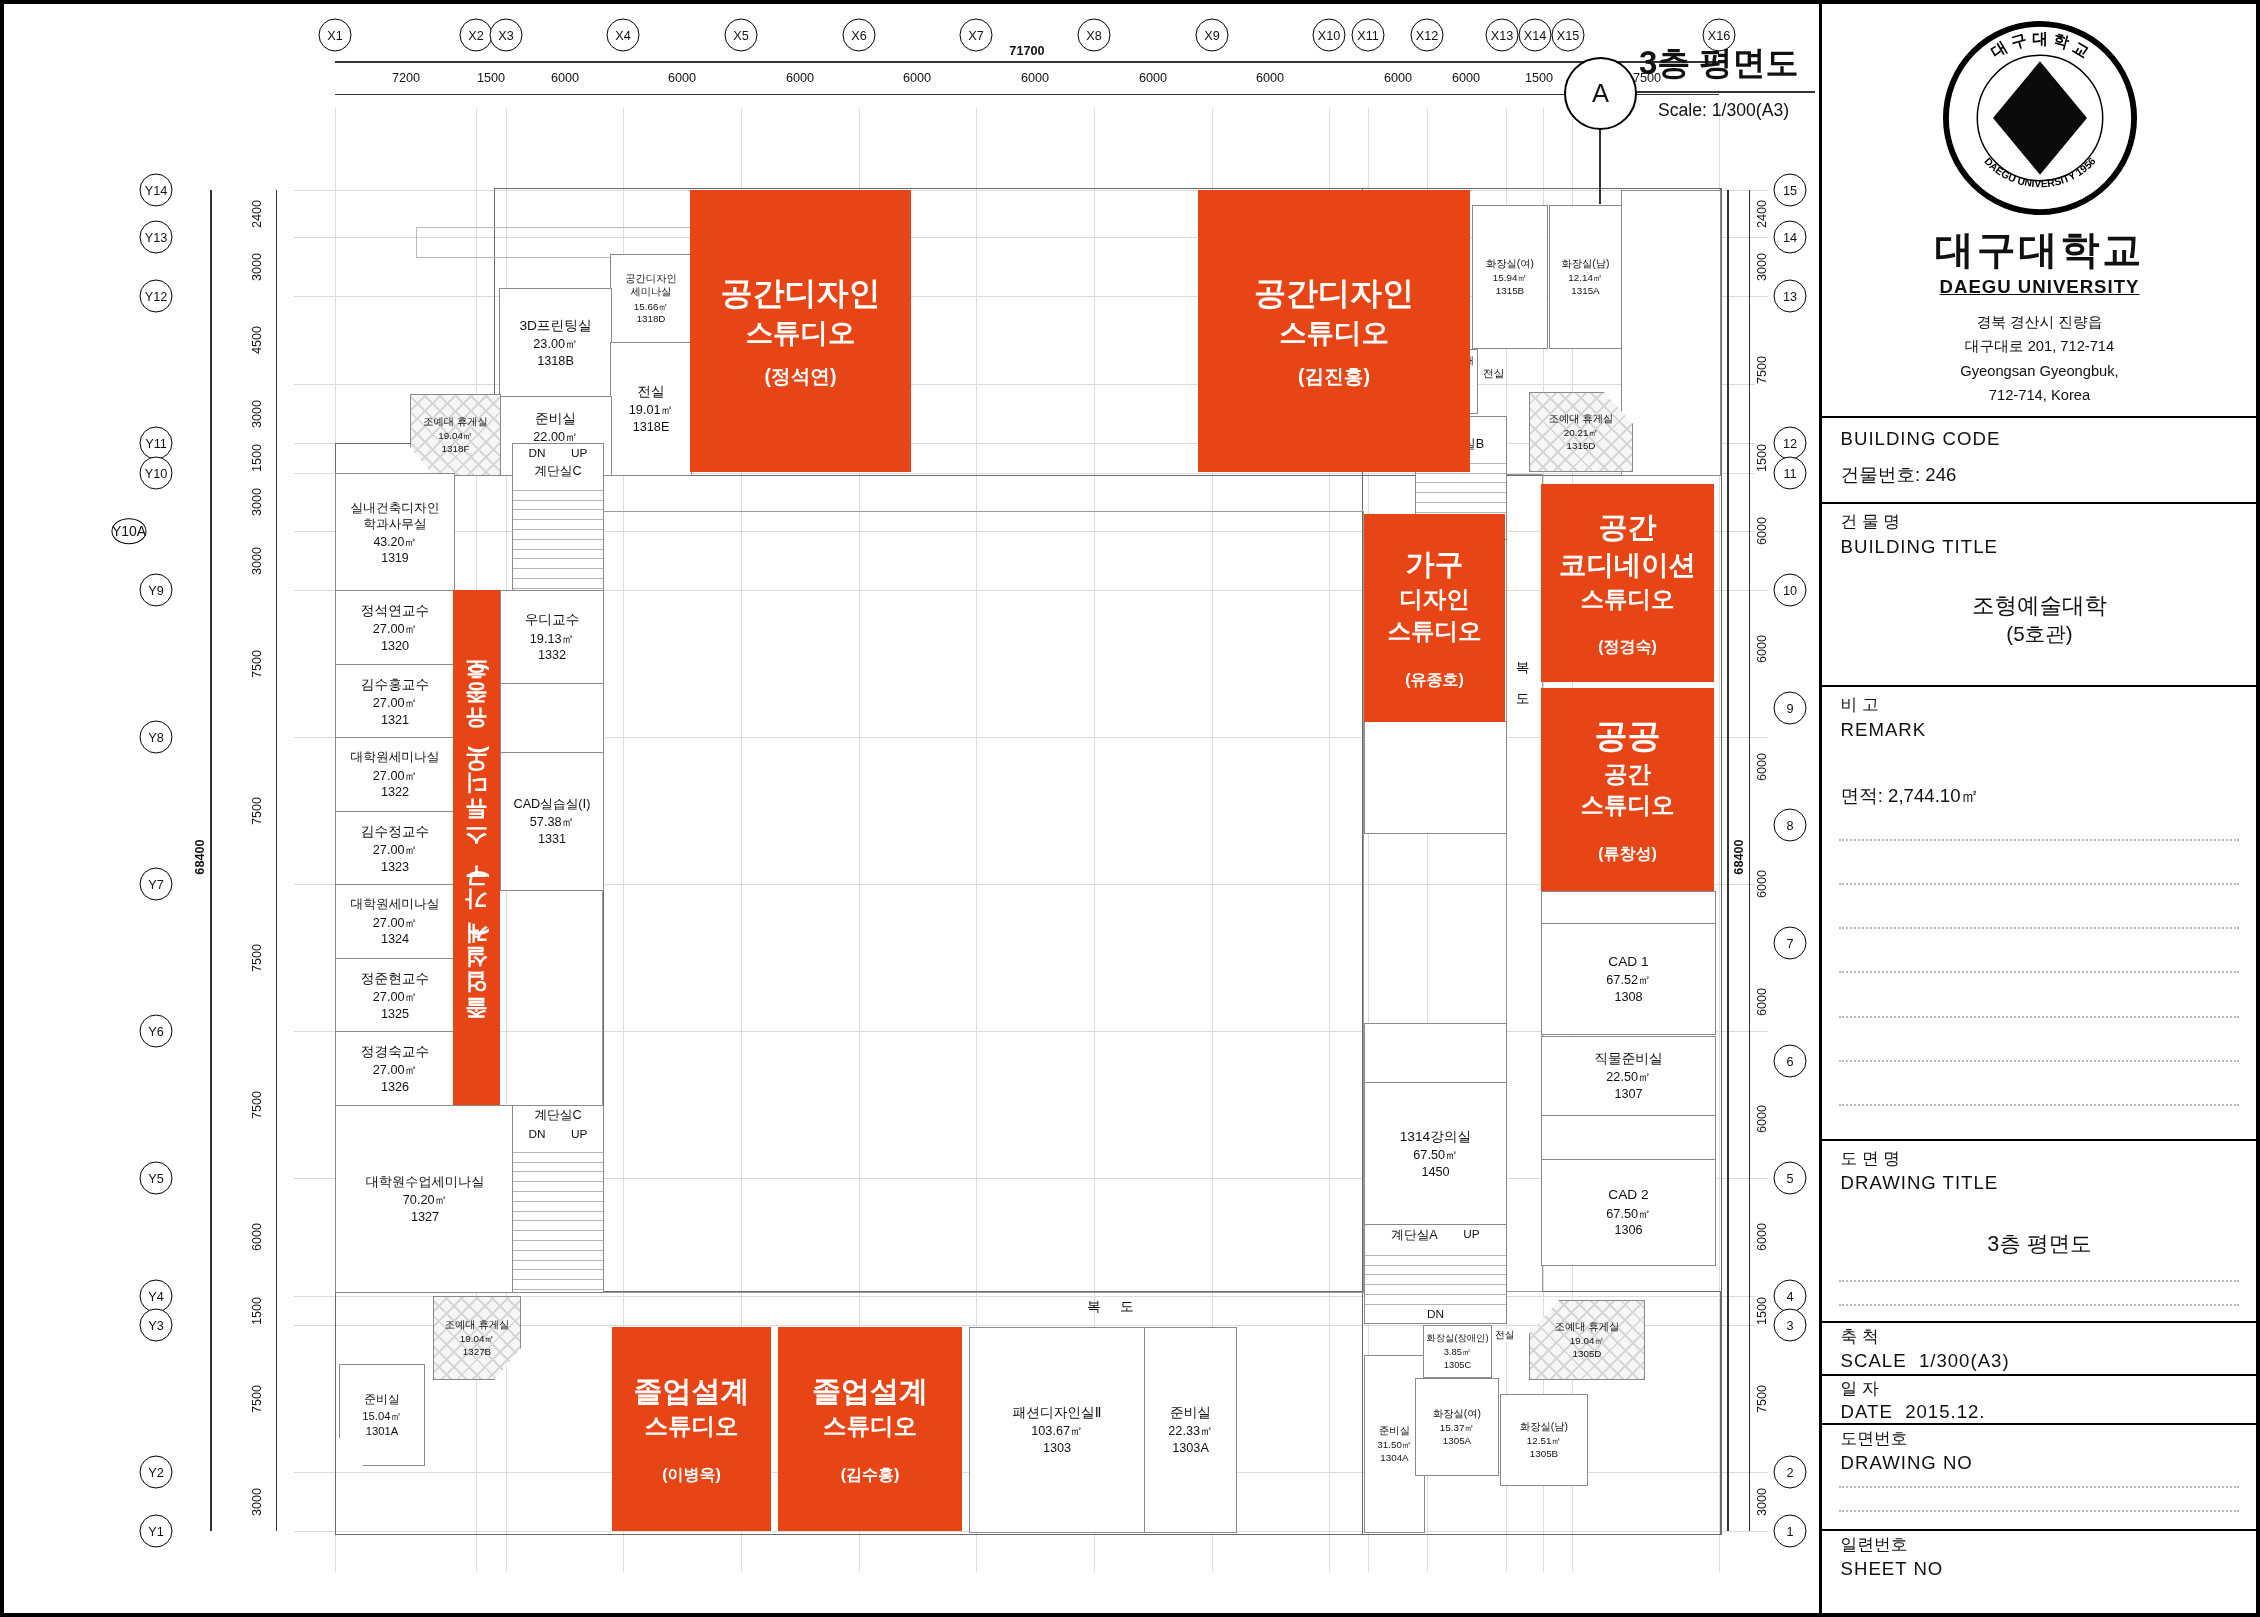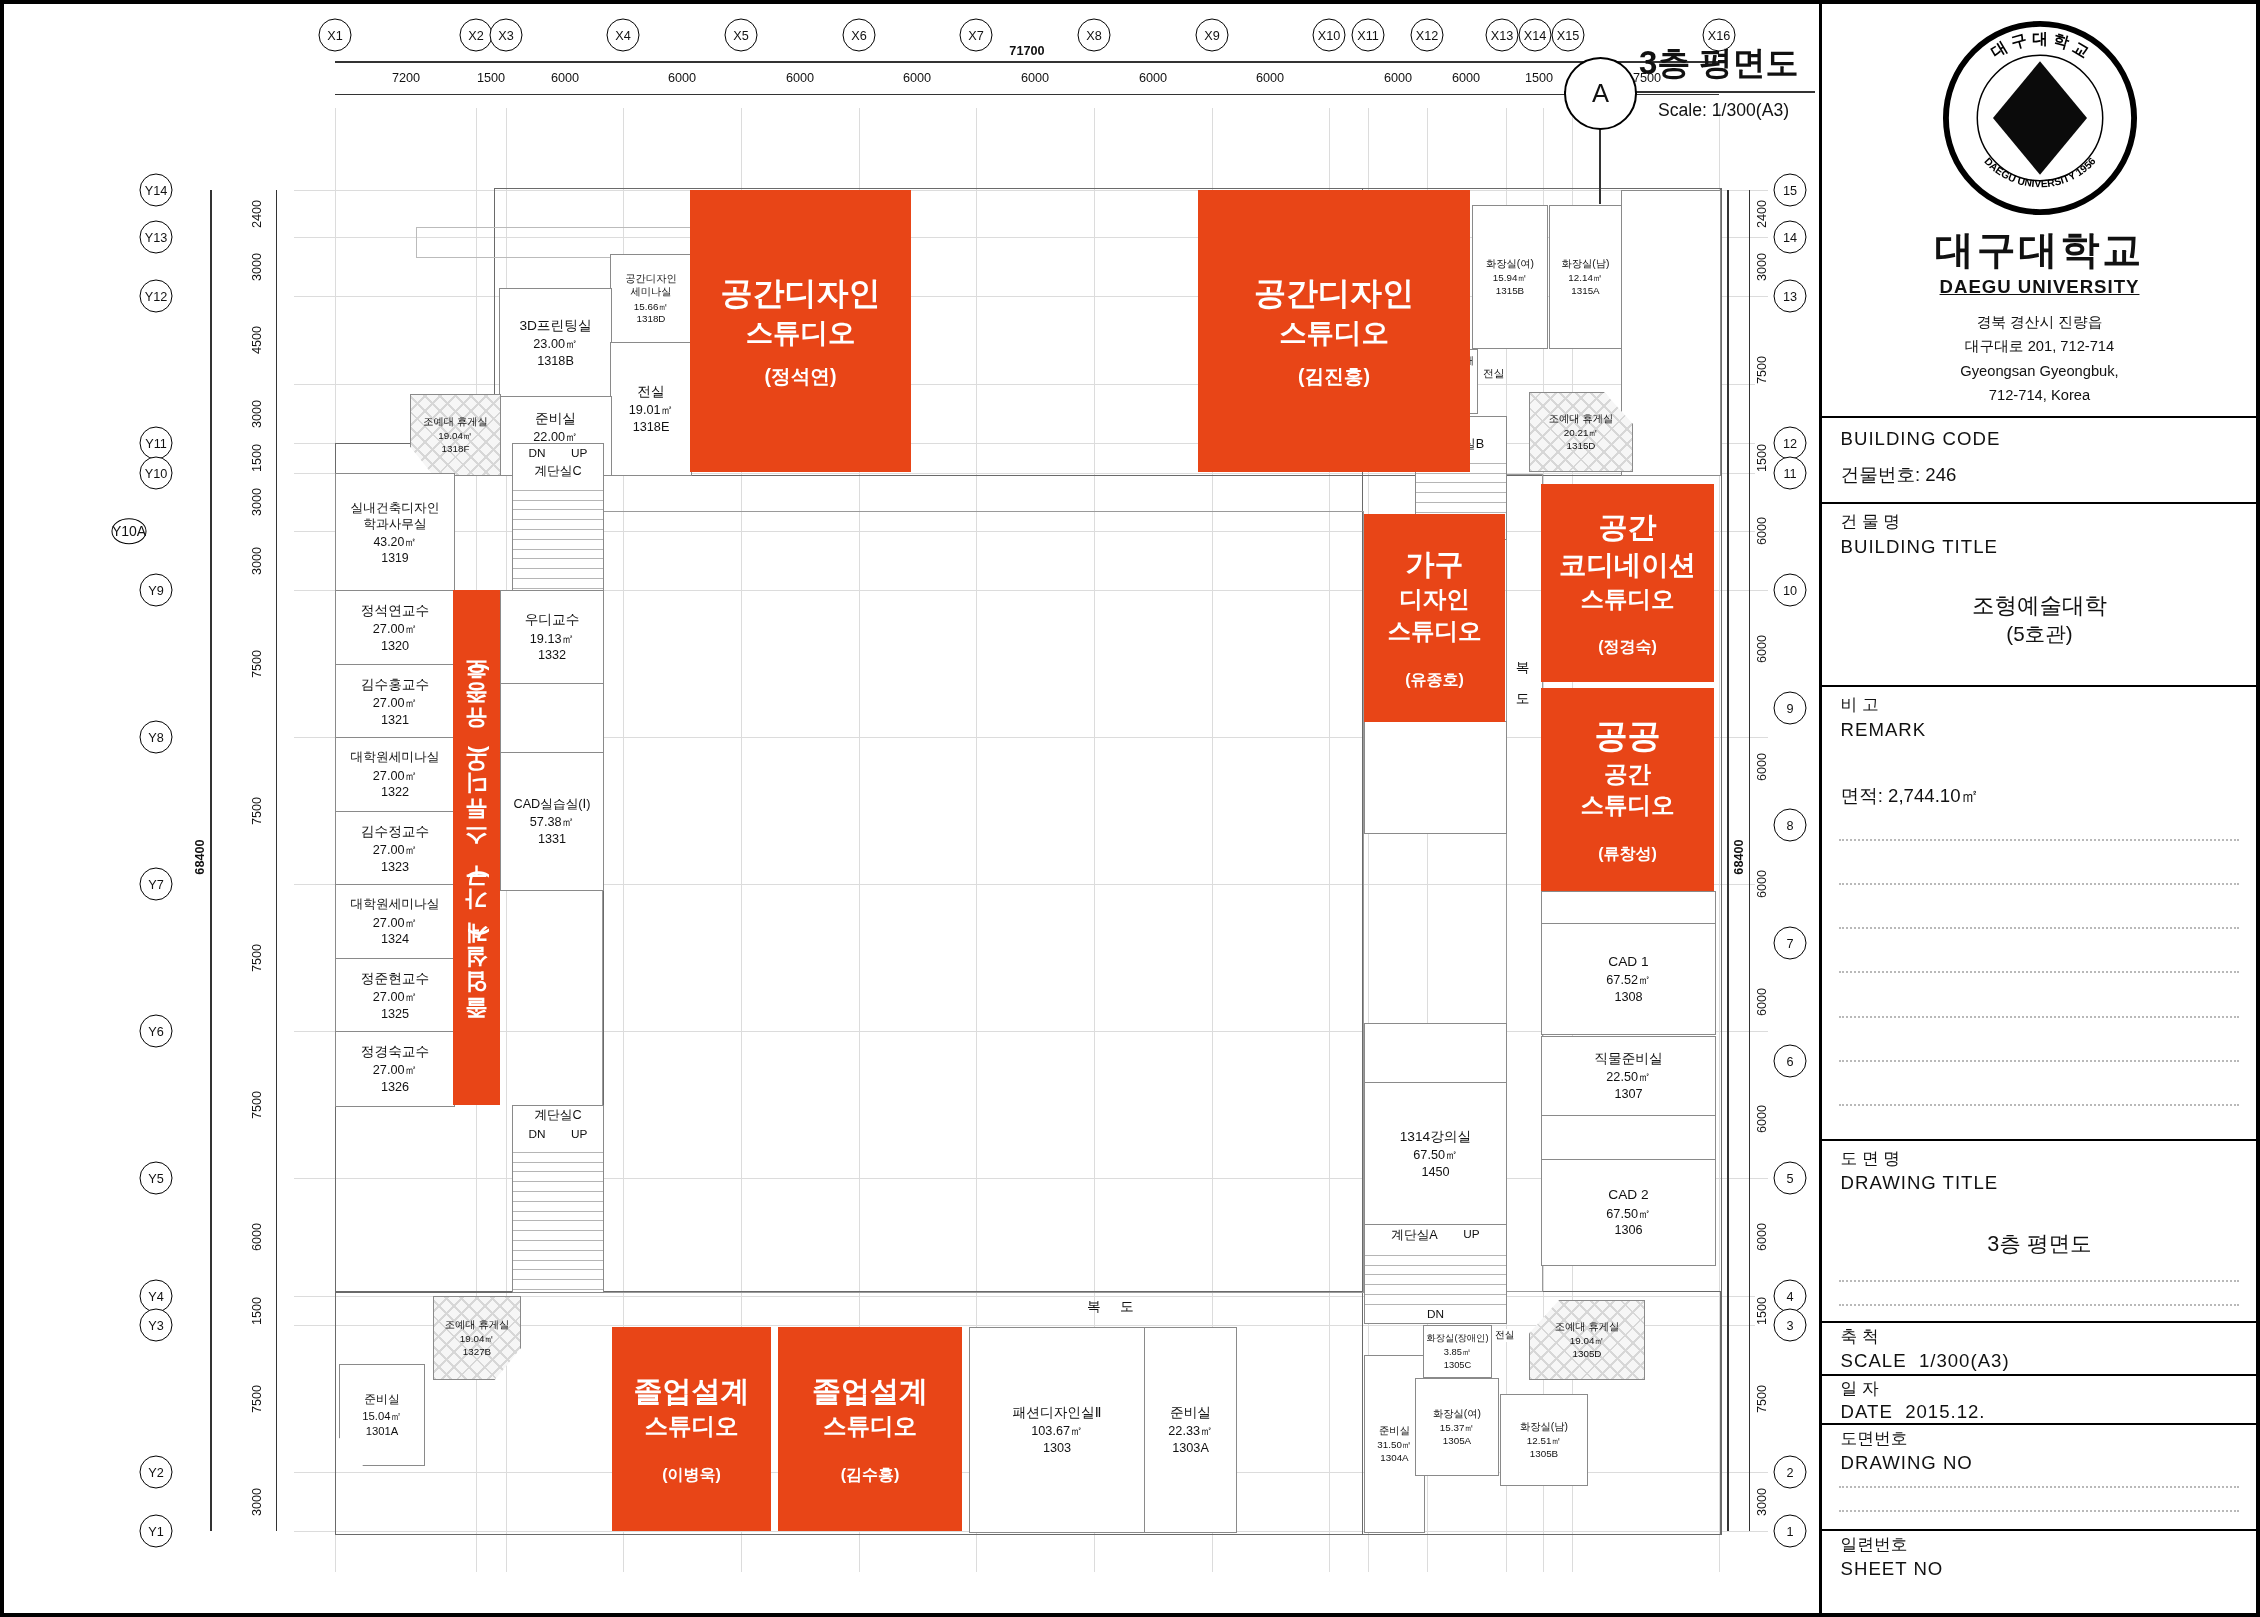--- a/index.html
+++ b/index.html
@@ -333,20 +333,25 @@
   <div class="room" style="left:331px;top:954px;width:118px;height:74px">
     <span class="rn">정준현교수</span>
     <span class="ra">27.00㎡</span>
     <span class="rc">1325</span>
   </div>
   <div class="room" style="left:331px;top:1027px;width:118px;height:74px">
     <span class="rn">정경숙교수</span>
     <span class="ra">27.00㎡</span>
     <span class="rc">1326</span>
   </div>
+  <div class="room" style="left:331px;top:1101px;width:178px;height:186px">
+    <span class="rn" style="font-size:13.2px">대학원수업세미나실</span>
+    <span class="ra">70.20㎡</span>
+    <span class="rc">1327</span>
+  </div>
   <div class="room sm hatch" style="left:429px;top:1292px;width:86px;height:82px;clip-path:polygon(0 0,100% 0,100% 62%,70% 100%,0 100%)">
     <span class="rn">조예대 휴게실</span>
     <span class="ra">19.04㎡</span>
     <span class="rc">1327B</span>
   </div>
   <div class="room sm" style="left:335px;top:1360px;width:84px;height:100px;clip-path:polygon(0 0,100% 0,100% 100%,28% 100%,0 72%)">
     <span class="rn" style="font-size:11.8px">준비실</span>
     <span class="ra" style="font-size:11.3px">15.04㎡</span>
     <span class="rc" style="font-size:11.3px">1301A</span>
   </div>

